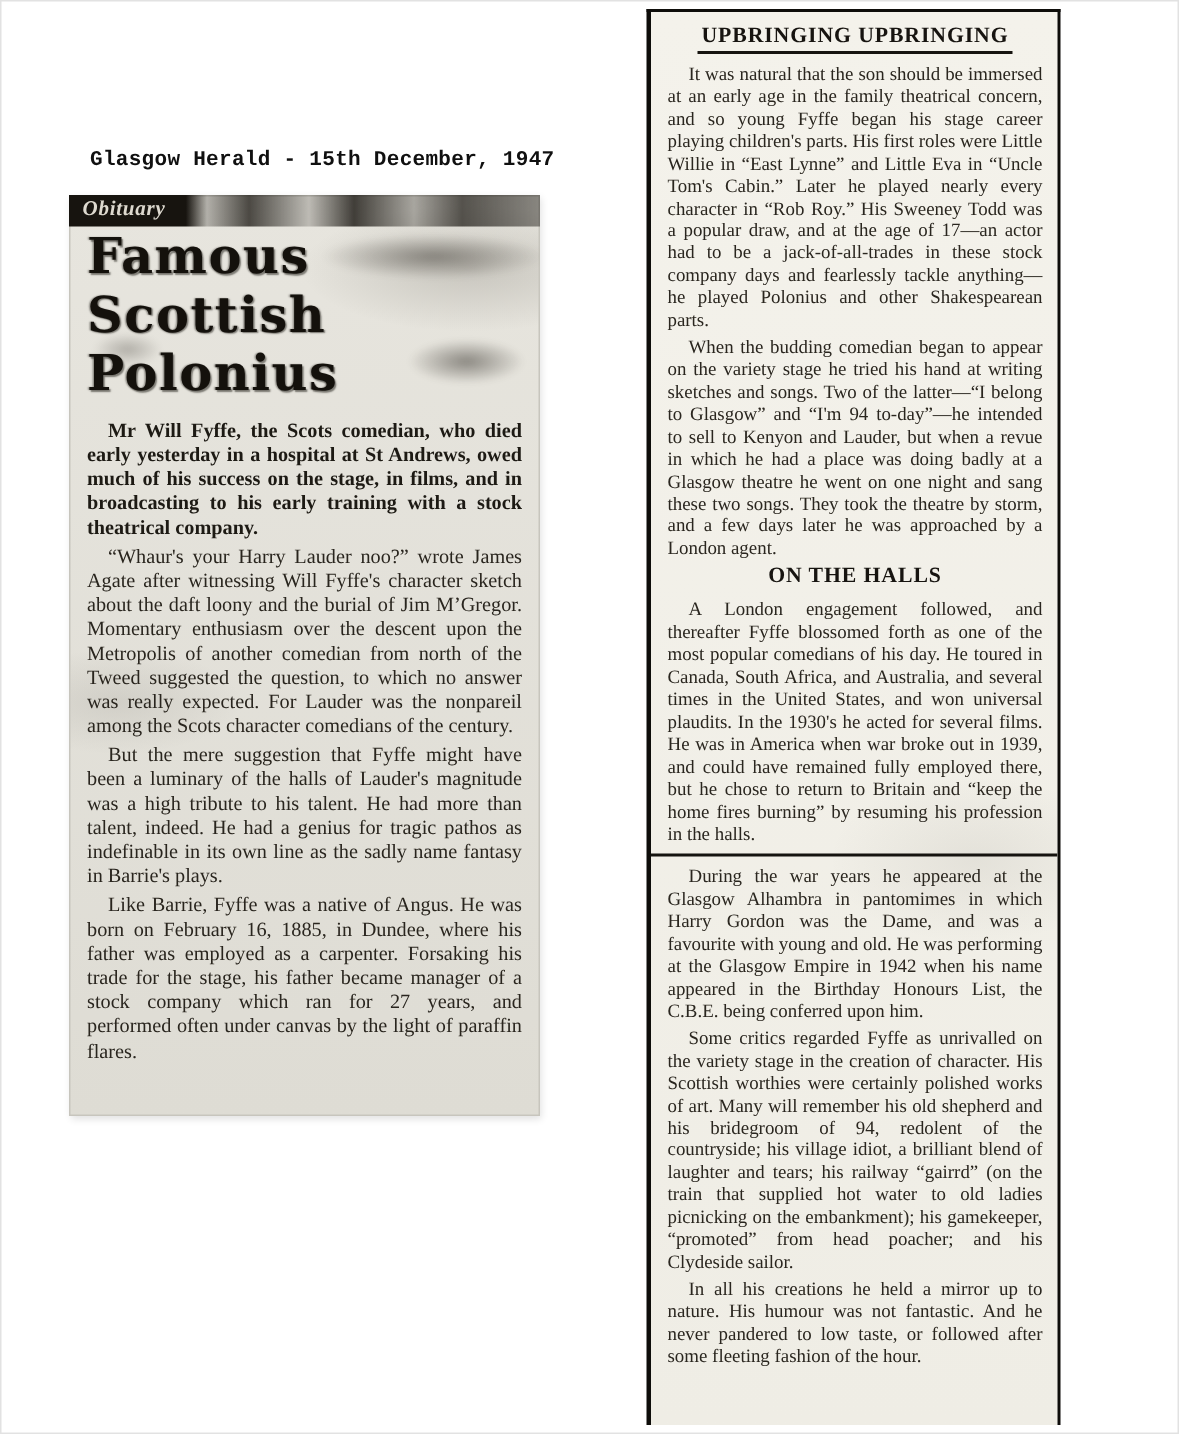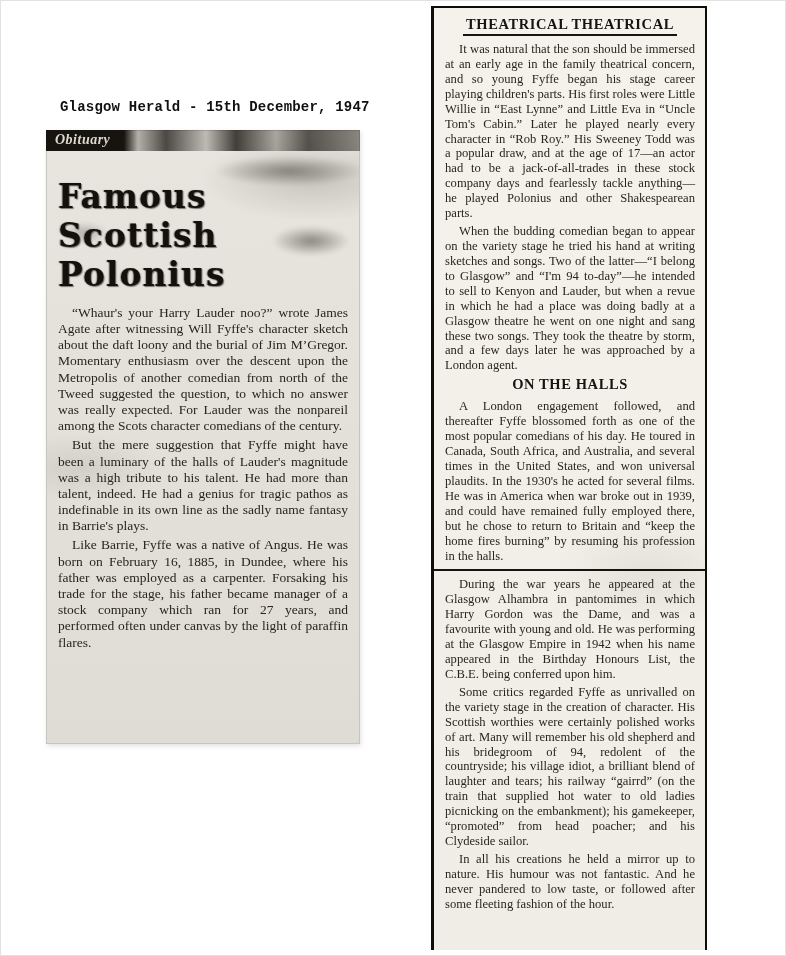--- a/index.html
+++ b/index.html
@@ -23,21 +23,21 @@
   }
   
   .left-clip {
     position:absolute; left:46px; top:130px;
     width:314px; height:614px;
     background:
       radial-gradient(ellipse 160px 60px at 85% 8%, rgba(60,55,45,0.18), transparent 70%),
       radial-gradient(ellipse 120px 50px at 10% 55%, rgba(60,55,45,0.10), transparent 70%),
       linear-gradient(#e7e5de, #dedcd4);
     box-shadow: inset 0 0 0 1px #c7c5bd, 1px 2px 5px rgba(0,0,0,0.12);
-    padding:34px 12px 6px 12px;
+    padding:8px 12px 6px 12px;
     overflow:hidden;
     color:#24211b;
   }
   .clip-topband {
     position:absolute; left:0; top:0; right:0; height:21px;
     background: linear-gradient(90deg,
       #17140f 0px, #17140f 78px,
       rgba(23,20,15,0.25) 92px, rgba(23,20,15,0.75) 120px,
       rgba(23,20,15,0.20) 160px, rgba(23,20,15,0.80) 190px,
       rgba(23,20,15,0.30) 230px, rgba(23,20,15,0.70) 262px,
@@ -122,29 +122,30 @@
 
   <div class="smudge s1"></div>
   <div class="smudge s2"></div>
   <div class="smudge s3"></div>
 
   <h1 class="headline">
     <span>Famous Scottish</span><br>
     <span>Polonius</span>
   </h1>
 
+  <p class="lead">Mr Will Fyffe, the Scots comedian, who died early yesterday in a hospital at St Andrews, owed much of his success on the stage, in films, and in broadcasting to his early training with a stock theatrical company.</p>
   <p>“Whaur's your Harry Lauder noo?” wrote James Agate after witnessing Will Fyffe's character sketch about the daft loony and the burial of Jim M’Gregor. Momentary enthusiasm over the descent upon the Metropolis of another comedian from north of the Tweed suggested the question, to which no answer was really expected. For Lauder was the nonpareil among the Scots character comedians of the century.</p>
   <p>But the mere suggestion that Fyffe might have been a luminary of the halls of Lauder's magnitude was a high tribute to his talent. He had more than talent, indeed. He had a genius for tragic pathos as indefinable in its own line as the sadly name fantasy in Barrie's plays.</p>
   <p>Like Barrie, Fyffe was a native of Angus. He was born on February 16, 1885, in Dundee, where his father was employed as a carpenter. Forsaking his trade for the stage, his father became manager of a stock company which ran for 27 years, and performed often under canvas by the light of paraffin flares.</p>
 </div>
 
 <div class="right-clip">
 
   <h2 class="section-heading">
-    <span class="hu">THEATRICAL THEATRICAL</span>
+    <span class="hu">UPBRINGING UPBRINGING</span>
   </h2>
 
   <p>It was natural that the son should be immersed at an early age in the family theatrical concern, and so young Fyffe began his stage career playing children's parts. His first roles were Little Willie in “East Lynne” and Little Eva in “Uncle Tom's Cabin.” Later he played nearly every character in “Rob Roy.” His Sweeney Todd was a popular draw, and at the age of 17—an actor had to be a jack-of-all-trades in these stock company days and fearlessly tackle anything—he played Polonius and other Shakespearean parts.</p>
   <p>When the budding comedian began to appear on the variety stage he tried his hand at writing sketches and songs. Two of the latter—“I belong to Glasgow” and “I'm 94 to-day”—he intended to sell to Kenyon and Lauder, but when a revue in which he had a place was doing badly at a Glasgow theatre he went on one night and sang these two songs. They took the theatre by storm, and a few days later he was approached by a London agent.</p>
 
   <h2 class="section-heading">ON THE HALLS</h2>
 
   <p>A London engagement followed, and thereafter Fyffe blossomed forth as one of the most popular comedians of his day. He toured in Canada, South Africa, and Australia, and several times in the United States, and won universal plaudits. In the 1930's he acted for several films. He was in America when war broke out in 1939, and could have remained fully employed there, but he chose to return to Britain and “keep the home fires burning” by resuming his profession in the halls.</p>
 
   <div class="fold-rule"></div>

